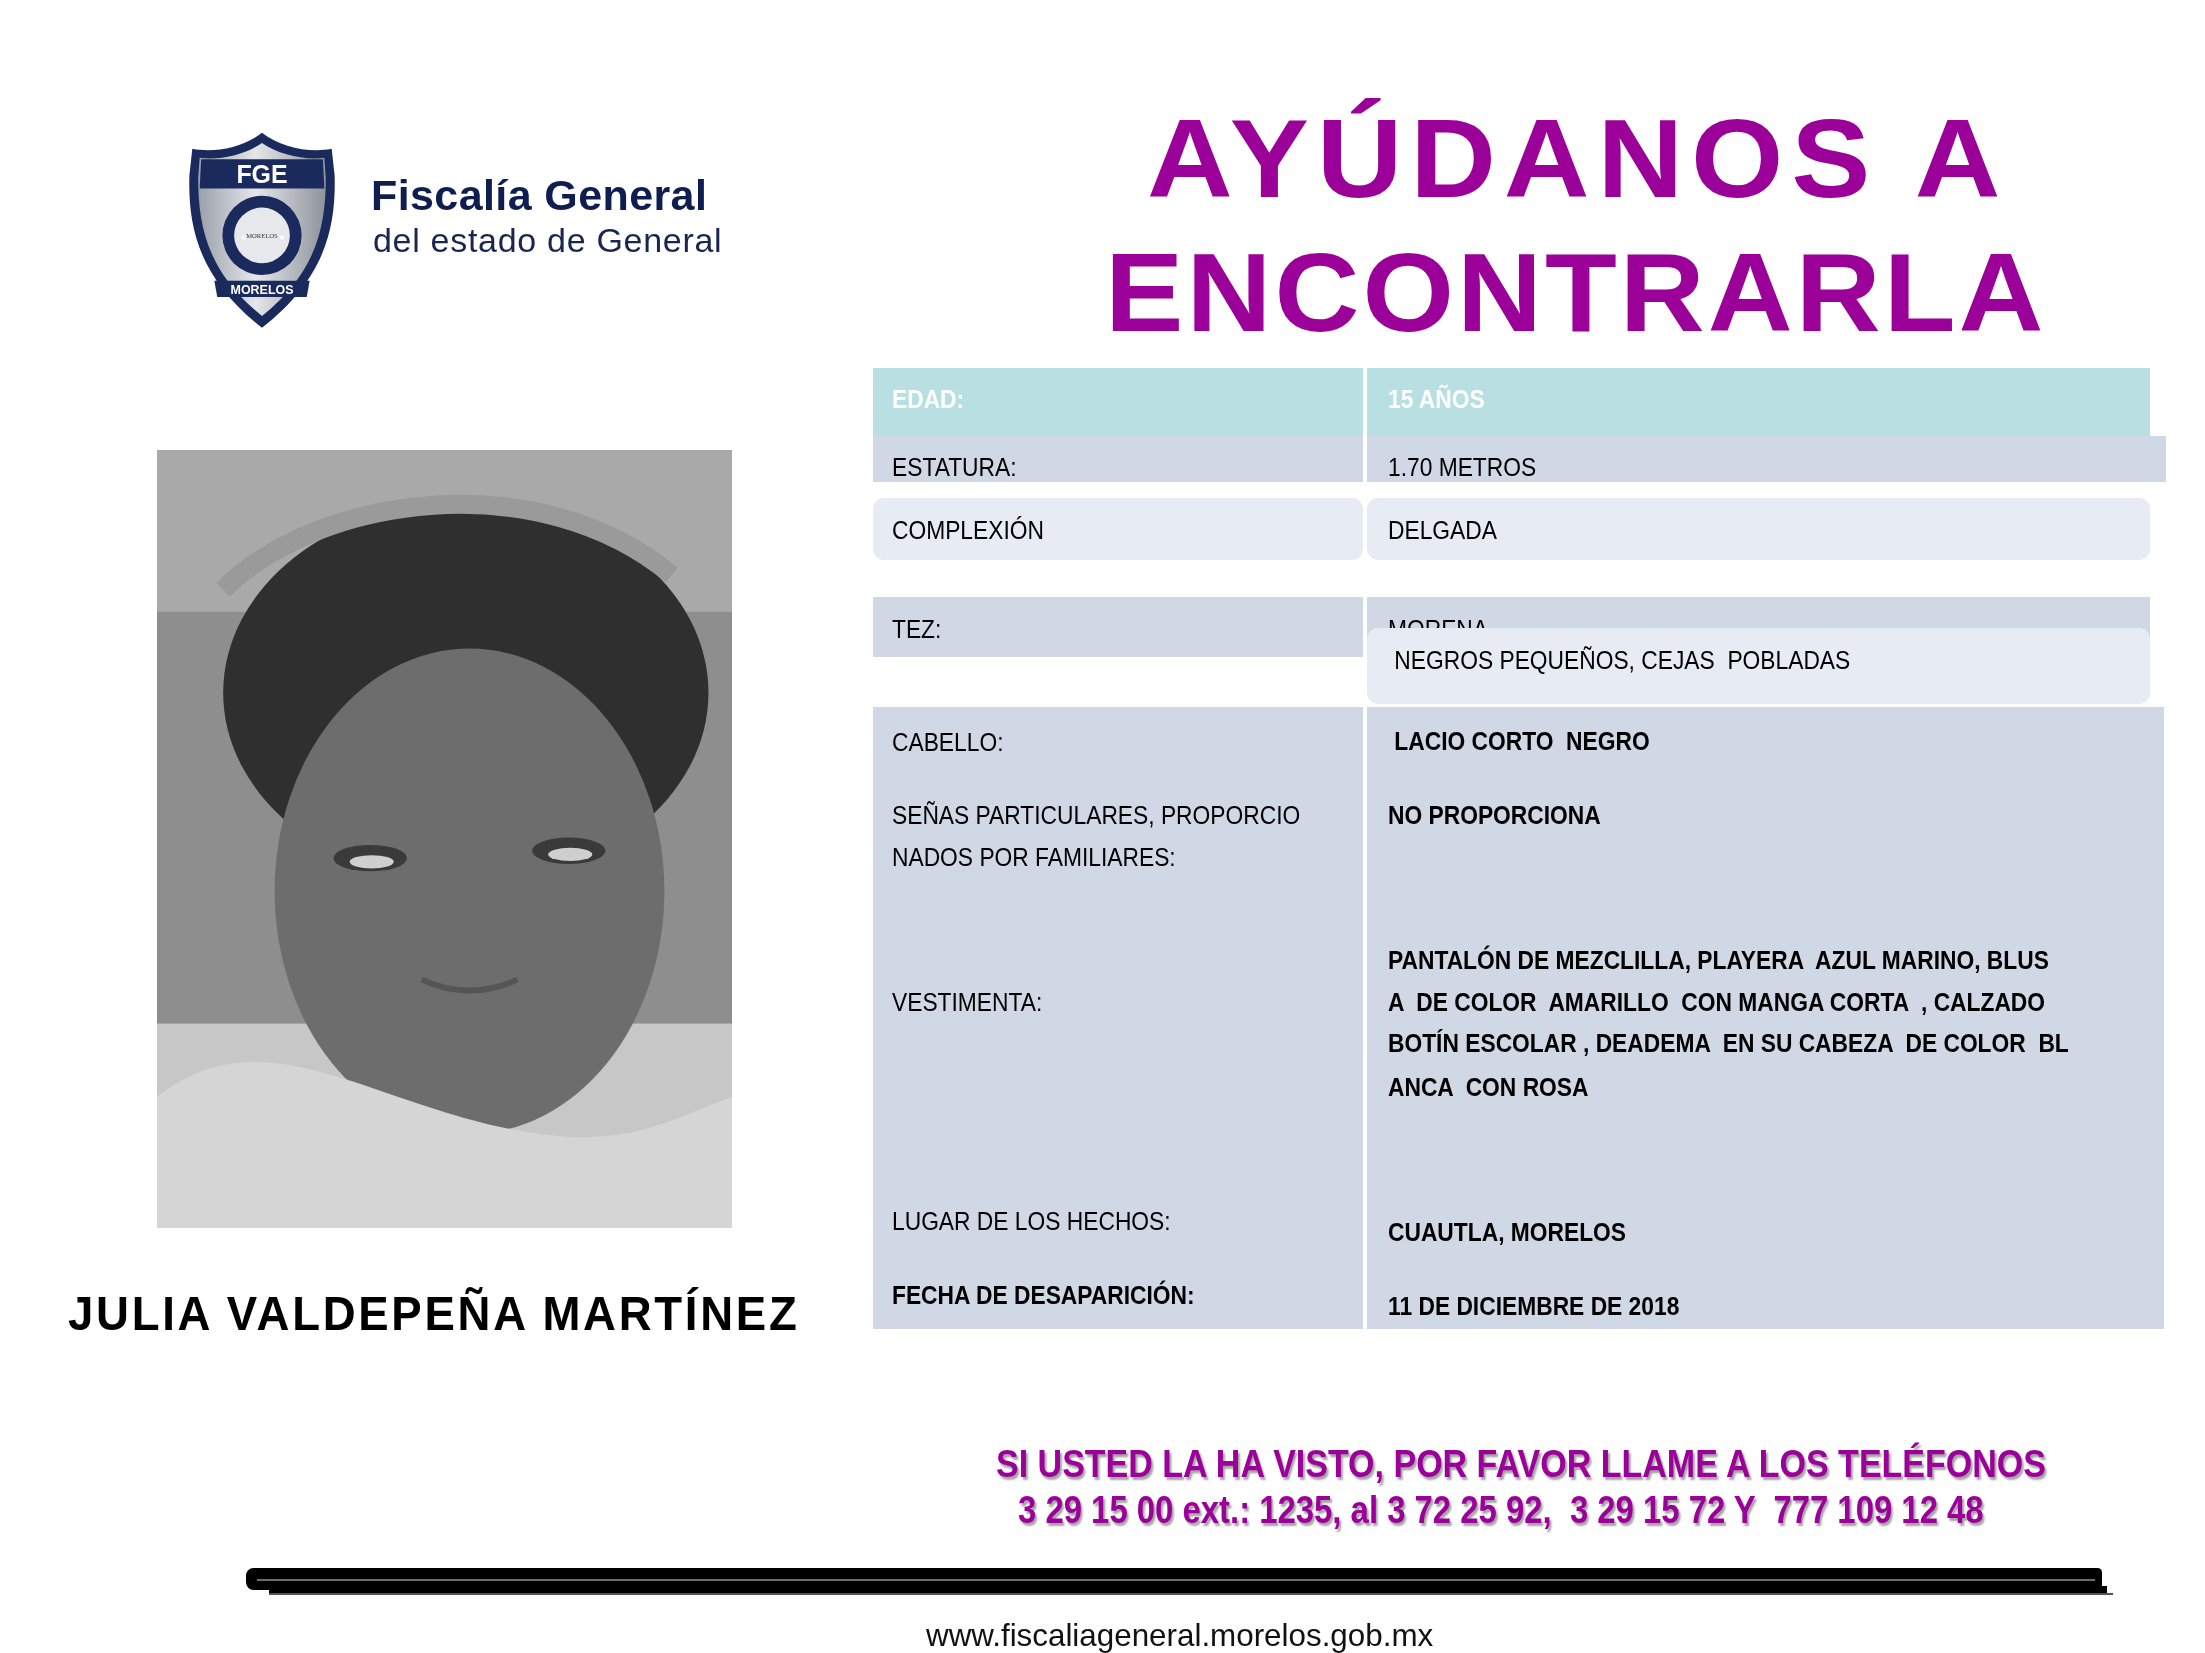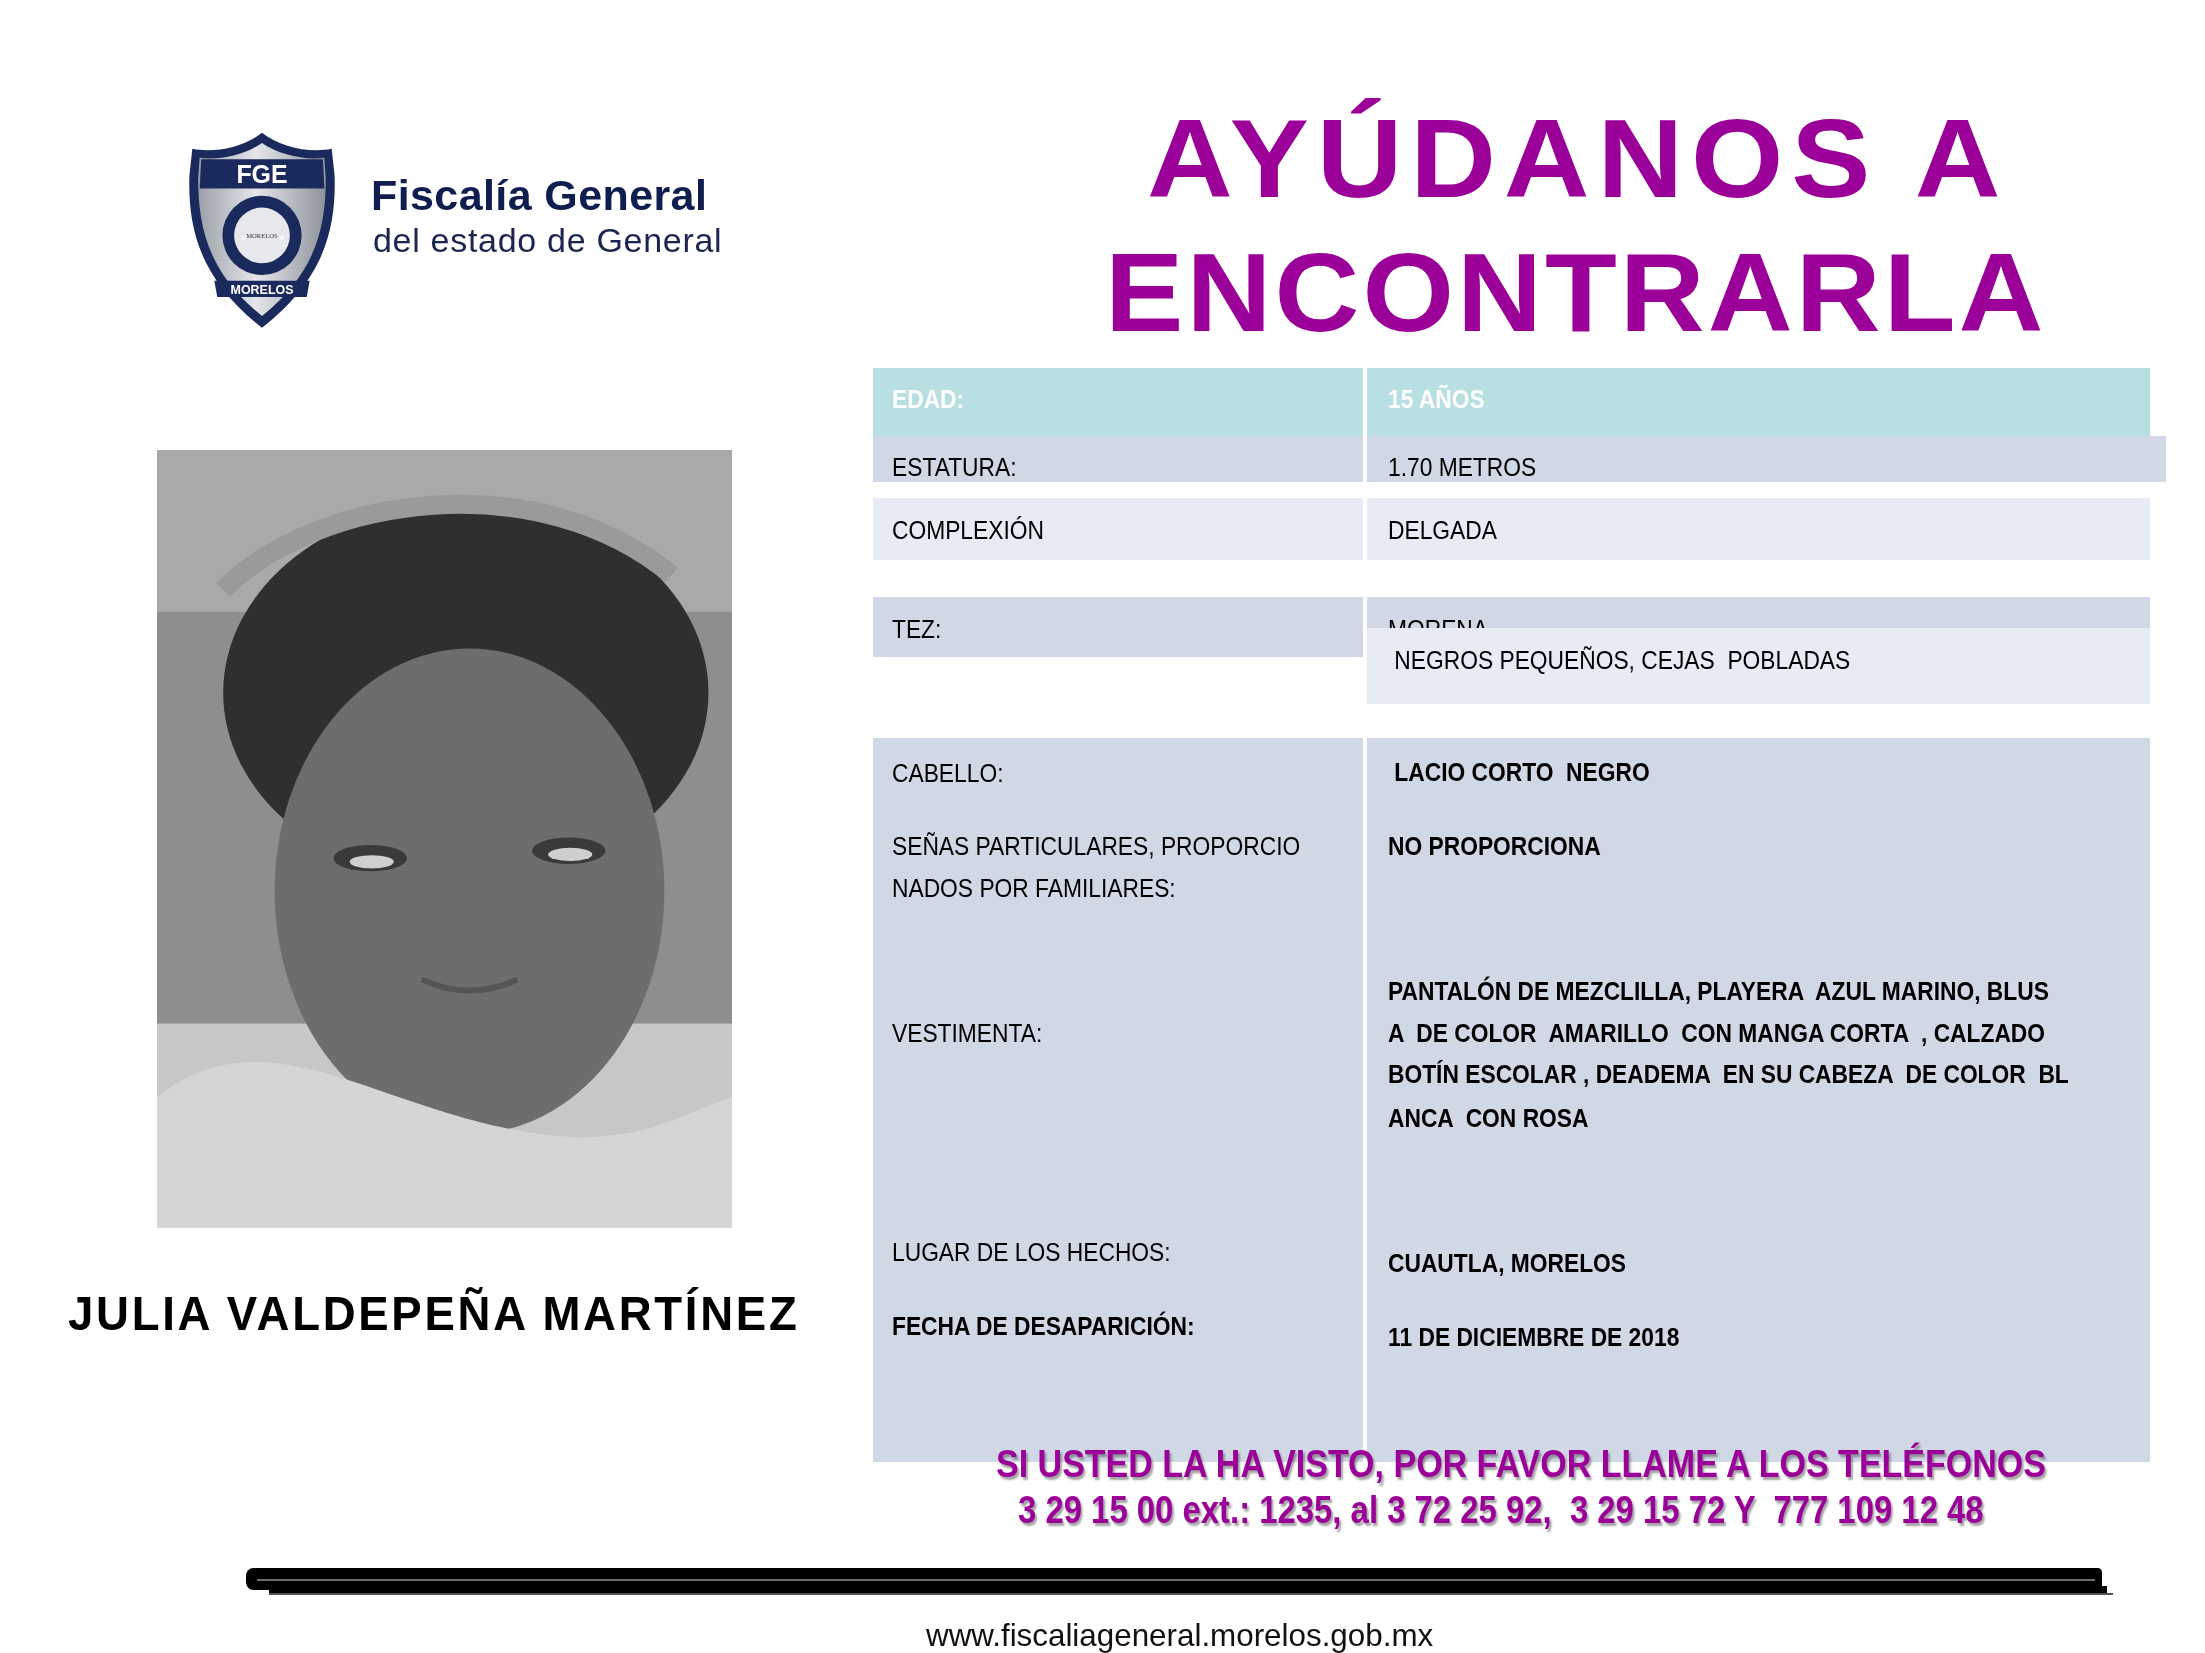--- a/index.html
+++ b/index.html
@@ -25,21 +25,21 @@
   .person-name { left: 68px; top: 1285px; font-weight: bold; font-size: 49px; letter-spacing: 2.9px; color: #000;
                  white-space: nowrap; transform: scaleX(0.93); transform-origin: left top; }
 
   
   .row { position: absolute; left: 873px; width: 1277px; }
   .cell { position: absolute; top: 0; bottom: 0; }
   .cell-l { left: 0; width: 490px; }
   .cell-r { left: 494px; right: 0; }
   .hdr .cell { background: #b8dfe2; }
   .dark .cell { background: #d0d7e5; }
-  .light .cell { background: #e7ebf4; }
+  .light .cell { background: #e7ebf4; border-radius: 11px; }
   .txt { position: absolute; font-size: 26.5px; color: #000; white-space: nowrap; line-height: 1;
          transform: scaleX(0.86); transform-origin: left top; }
   .hdr .txt { color: #ffffff; font-weight: bold; }
   .b { font-weight: bold; }
 
   
   .contact { color: #9b0098; font-weight: bold; white-space: nowrap; line-height: 1;
              text-shadow: 2.2px 2.9px 2.2px rgba(90,90,90,0.55); transform-origin: left top; }
   .contact-1 { left: 996px; top: 1445px; font-size: 38px; transform: scaleX(0.895); }
   .contact-2 { left: 1018px; top: 1491px; font-size: 38px; transform: scaleX(0.865); }
@@ -137,21 +137,21 @@
       <span class="txt" style="left:20.6px;top:19px;">MORENA</span>
     </div>
   </div>
 
   <div class="row light" style="top:628px;height:76px;">
     <div class="cell cell-r">
       <span class="txt" style="left:20.6px;top:19px;white-space:pre;"> NEGROS PEQUEÑOS, CEJAS  POBLADAS</span>
     </div>
   </div>
 
-  <div class="row dark" style="top:738px;height:724px;">
+  <div class="row dark" style="top:707px;height:622px;padding-left:14px;">
     <div class="cell cell-l">
       <span class="txt" style="left:19px;top:22px;">CABELLO:</span>
       <span class="txt" style="left:19px;top:95px;">SEÑAS PARTICULARES, PROPORCIO</span>
       <span class="txt" style="left:19px;top:137px;">NADOS POR FAMILIARES:</span>
       <span class="txt" style="left:19px;top:282px;">VESTIMENTA:</span>
       <span class="txt" style="left:19px;top:501px;">LUGAR DE LOS HECHOS:</span>
       <span class="txt b" style="left:19px;top:575px;">FECHA DE DESAPARICIÓN:</span>
     </div>
     <div class="cell cell-r">
       <span class="txt b" style="left:20.6px;top:21px;white-space:pre;"> LACIO CORTO  NEGRO</span>

